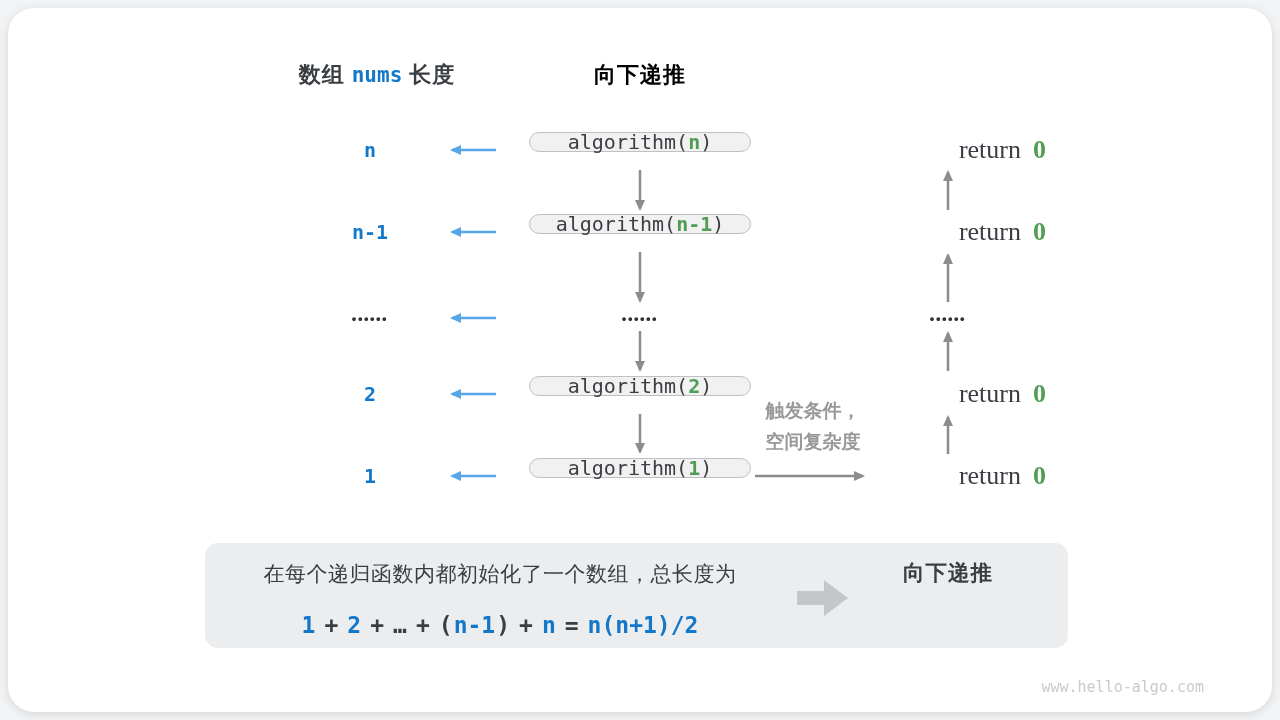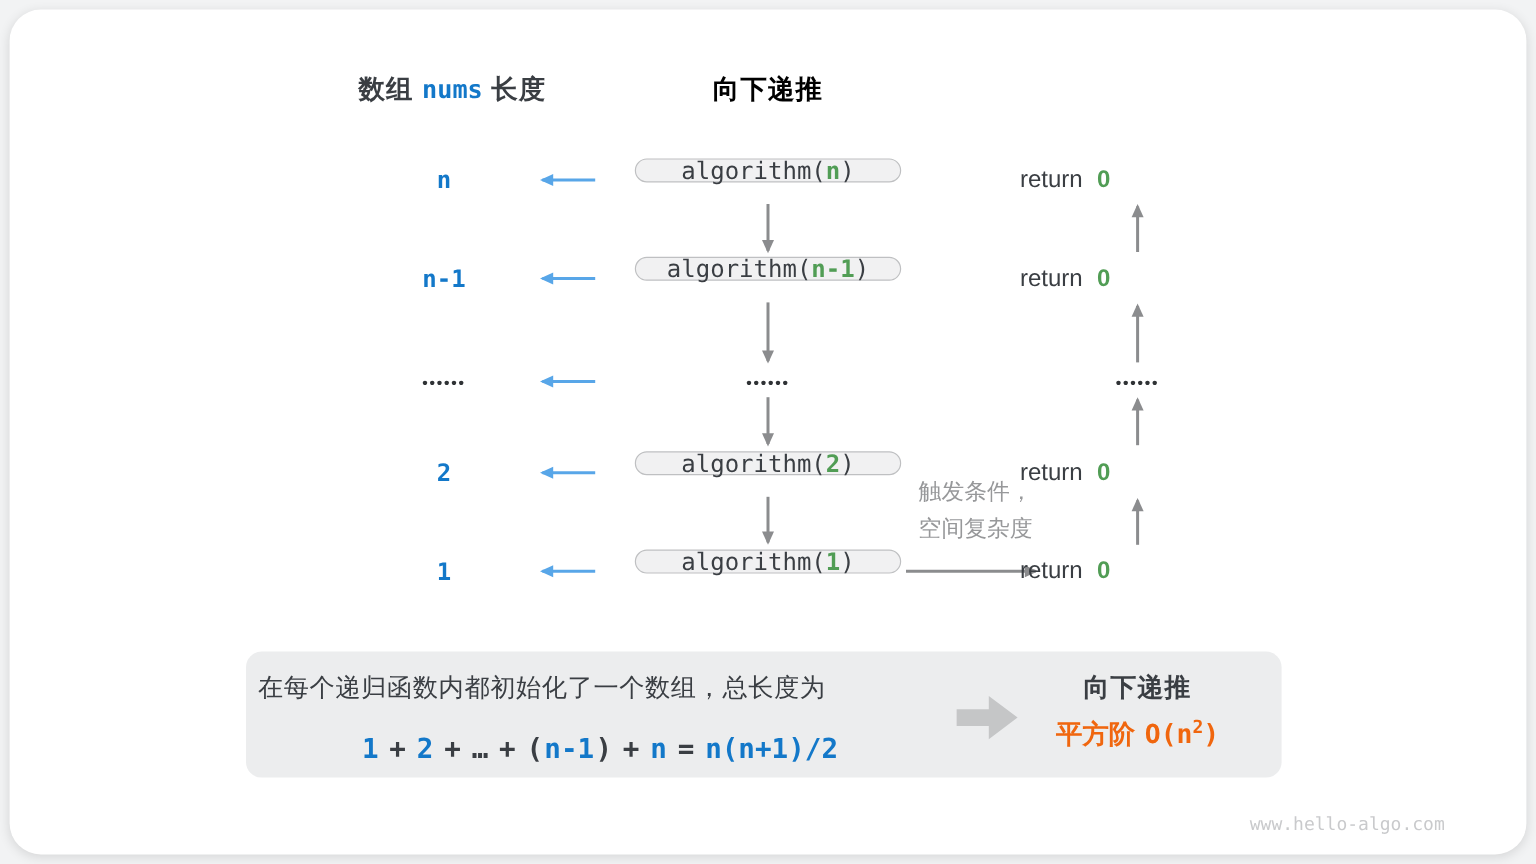--- a/index.html
+++ b/index.html
@@ -20,30 +20,30 @@
 
   .dots { text-align:center; color:#2f3235; font-size:13px; font-weight:700;
           letter-spacing:1.5px; height:16px; line-height:16px; }
 
   .call-box { left:529px; width:222px; height:20px; background:#f1f1f2;
               border:1.5px solid #bfc0c2; border-radius:10px;
               display:flex; align-items:center; justify-content:center;
               font-family:"DejaVu Sans Mono", monospace; font-size:20px; color:#3a3e43; }
   .green { color:#519d55; font-weight:700; }
 
-  .ret { font-family:Liberation Sans, sans-serif; font-size:20px; color:#3a3e43;
-         text-align:left; height:28px; line-height:28px; }
+  .ret { font-family:Liberation Serif, serif; font-size:26px; color:#3a3e43;
+         text-align:right; height:28px; line-height:28px; }
   .ret .green { margin-left:12px; }
 
-  .annotation { color:#97989a; font-weight:400; font-size:19px; line-height:30.5px;
+  .annotation { color:#97989a; font-weight:700; font-size:19px; line-height:30.5px;
                 text-align:center; }
 
   .sum-box { left:205px; top:543px; width:863px; height:105px; background:#ecedee; border-radius:13px; }
   .sum-line1 { font-size:21px; font-weight:500; color:#3a3e43; letter-spacing:0.5px;
-               text-align:left; line-height:27px; }
+               text-align:center; line-height:27px; }
   .sum-formula { font-family:"DejaVu Sans Mono", monospace; font-weight:700; font-size:23px;
                  text-align:center; line-height:34px; }
   .sum-formula span { margin:0 4.5px; }
   .tok-dark { color:#3a3e43; }
   .tok-blue { color:#1378c9; }
   .cx-title { font-size:21.5px; font-weight:700; color:#3a3e43; text-align:center; line-height:27px; letter-spacing:1px; }
   .cx-value { font-size:22px; font-weight:700; color:#f0660e; text-align:center; line-height:30px; }
   .cx-o { font-family:"DejaVu Sans Mono", monospace; margin-left:8px; }
   .cx-sup { font-size:15px; position:relative; top:-8px; font-family:"DejaVu Sans Mono", monospace; }
 
@@ -141,18 +141,15 @@
   <div class="abs sum-line1" style="left:215px; top:560px; width:570px;">在每个递归函数内都初始化了一个数组，总长度为</div>
   <div class="abs sum-formula" style="left:215px; top:576px; width:570px;margin-top:32px;">
     <span class="tok-blue">1</span><span class="tok-dark">+</span><span class="tok-blue">2</span><span class="tok-dark">+</span><span class="tok-dark">…</span><span class="tok-dark">+</span><span class="tok-dark" style="margin-right:0">(</span><span class="tok-blue" style="margin:0 1px">n-1</span><span class="tok-dark" style="margin-left:0">)</span><span class="tok-dark">+</span><span class="tok-blue">n</span><span class="tok-dark">=</span><span class="tok-blue">n(n+1)/2</span>
   </div>
 
   <svg class="abs" style="left:797px; top:579px;" width="52" height="38">
     <polygon points="0,12 27,12 27,1 51,19 27,37 27,26 0,26" fill="#c5c6c7"></polygon>
   </svg>
 
   <div class="abs cx-title" style="left:848px; top:560px; width:200px;">向下递推</div>
-  <div class="abs cx-value" style="left:848px; top:597px; width:200px;">
-    <span>平方阶</span><span class="cx-o">O(n</span><span class="cx-sup">2</span><span class="cx-o" style="margin-left:0">)</span>
-  </div>
 
   <div class="abs watermark" style="left:952px; top:678px; width:252px;">www.hello-algo.com</div>
 </div>
 
 </body></html>

